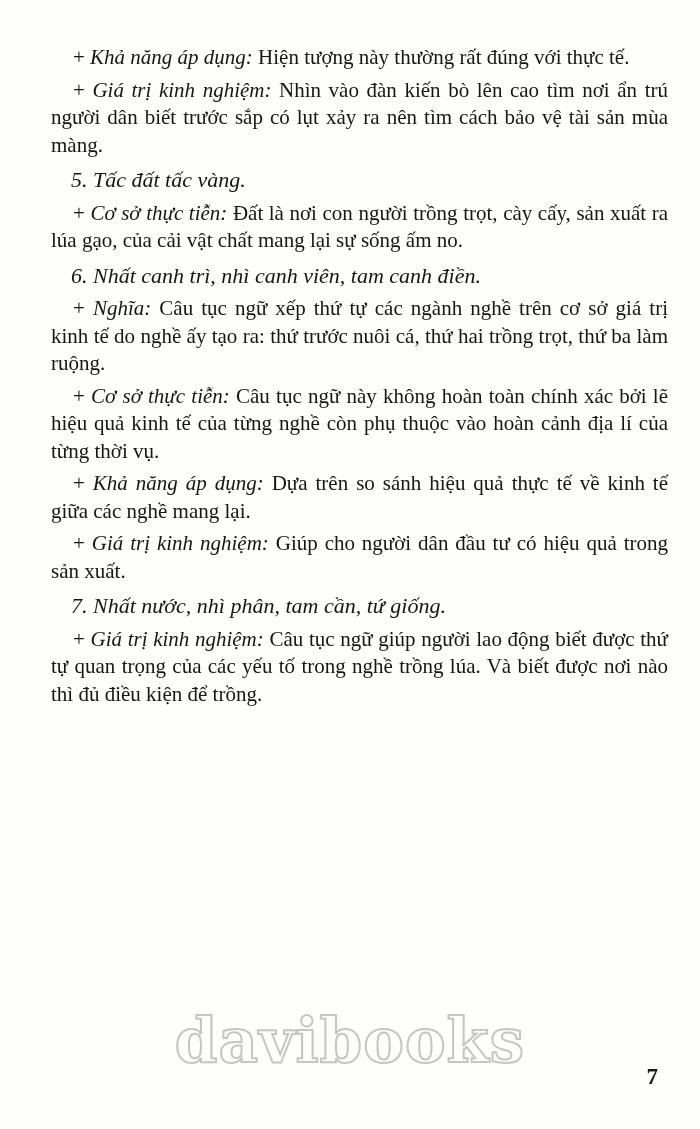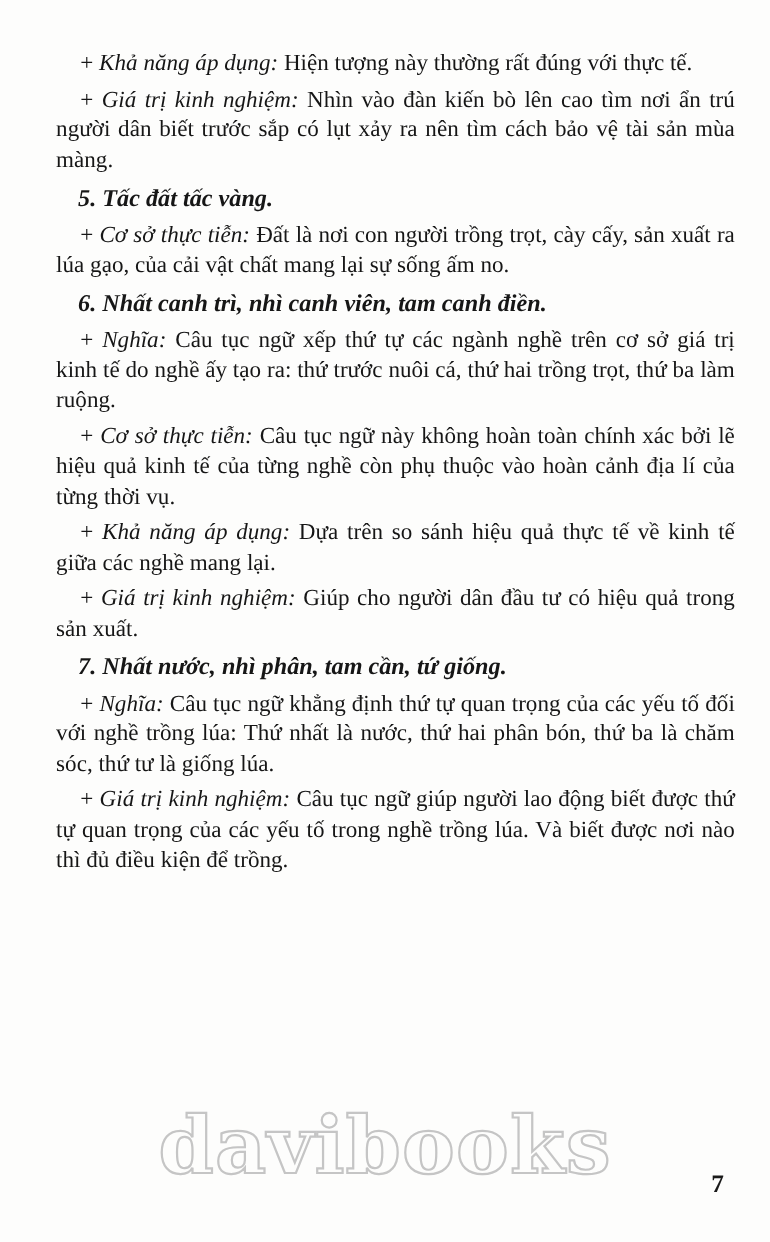--- a/index.html
+++ b/index.html
@@ -25,37 +25,37 @@
     margin-left: 16px;
   }
   .para {
     margin: 0 0 5px 0;
     text-indent: 22px;
   }
   .para .label { font-style: italic; }
   .heading {
     margin: 7px 0 6px 0;
     text-indent: 20px;
-    font-weight: bold;
+    font-weight: normal;
     font-style: italic;
     font-size: 22px;
   }
   .watermark {
     position: absolute;
     left: 0; right: 0; bottom: 0; top: 0;
     z-index: 1;
     pointer-events: none;
   }
   .wm-logo {
     position: absolute;
     left: 0; right: 0; top: 998px;
     text-align: center;
     font-family: "DejaVu Serif", serif;
     font-weight: bold;
-    font-size: 72px;
+    font-size: 61px;
     line-height: 86px;
     letter-spacing: 1px;
     color: #6d28d9;
     -webkit-text-fill-color: transparent;
     -webkit-text-stroke: 2px #c5c5c5;
   }
   .wm-slogan {
     position: absolute;
     left: 80px; right: 0; top: 1141px;
     text-align: center;
@@ -104,21 +104,20 @@
     <p class="para"><span>+</span> <span class="label">Nghĩa:</span> <span>Câu tục ngữ xếp thứ tự các ngành nghề trên cơ sở giá trị kinh tế do nghề ấy tạo ra: thứ trước nuôi cá, thứ hai trồng trọt, thứ ba làm ruộng.</span></p>
 
     <p class="para"><span>+</span> <span class="label">Cơ sở thực tiễn:</span> <span>Câu tục ngữ này không hoàn toàn chính xác bởi lẽ hiệu quả kinh tế của từng nghề còn phụ thuộc vào hoàn cảnh địa lí của từng thời vụ.</span></p>
 
     <p class="para"><span>+</span> <span class="label">Khả năng áp dụng:</span> <span>Dựa trên so sánh hiệu quả thực tế về kinh tế giữa các nghề mang lại.</span></p>
 
     <p class="para"><span>+</span> <span class="label">Giá trị kinh nghiệm:</span> <span>Giúp cho người dân đầu tư có hiệu quả trong sản xuất.</span></p>
 
     <p class="heading">7. Nhất nước, nhì phân, tam cần, tứ giống.</p>
 
-    <p class="para"><span>+</span> <span class="label">Nghĩa:</span> <span>Câu tục ngữ khẳng định thứ tự quan trọng của các yếu tố đối với nghề trồng lúa: Thứ nhất là nước, thứ hai phân bón, thứ ba là chăm sóc, thứ tư là giống lúa.</span></p>
 
 
 
     <p class="para"><span>+</span> <span class="label">Giá trị kinh nghiệm:</span> <span>Câu tục ngữ giúp người lao động biết được thứ tự quan trọng của các yếu tố trong nghề trồng lúa. Và biết được nơi nào thì đủ điều kiện để trồng.</span></p>
 
   </div>
 
   <div class="page-number">7</div>
 
 </div>

